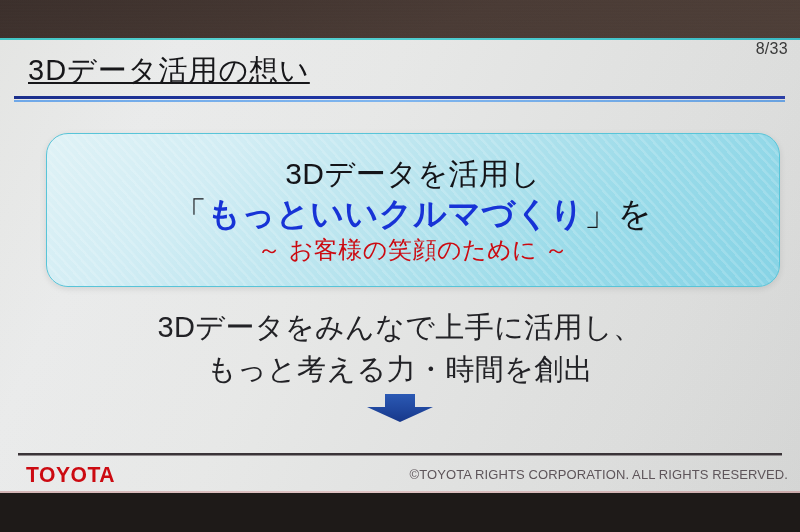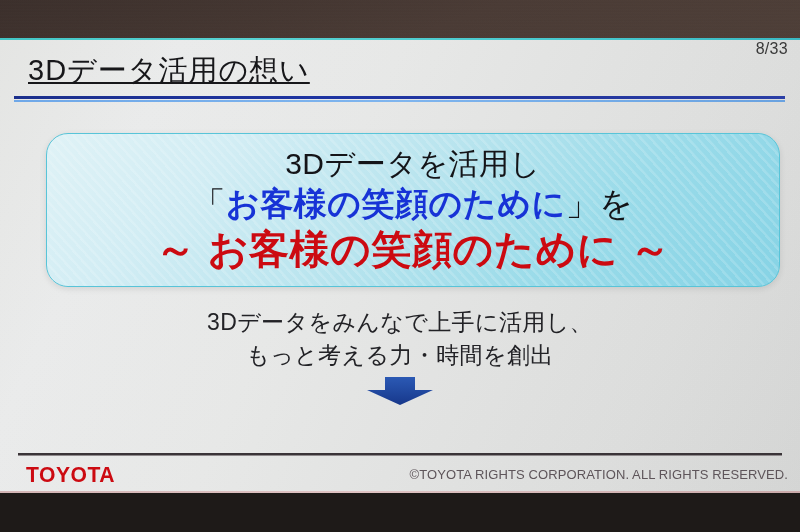--- a/index.html
+++ b/index.html
@@ -155,38 +155,38 @@
   }
   .callout-l2 .accent-blue {
     color: #1733d6;
   }
   .callout-l2 .bracket,
   .callout-l2 .tail {
     color: #141418;
     font-weight: normal;
   }
   .callout-l3 {
-    font-size: 40px;
+    font-size: 24px;
     line-height: 1.26;
     color: #cc0a11;
-    font-weight: bold;
+    font-weight: normal;
     letter-spacing: 0.5px;
   }
 
   
   .body-block {
     position: absolute;
     left: 0;
     top: 268px;
     width: 800px;
     text-align: center;
     z-index: 5;
   }
   .body-line {
-    font-size: 23px;
+    font-size: 29px;
     line-height: 1.45;
     color: #222226;
     letter-spacing: 0.4px;
     white-space: nowrap;
   }
   .arrow-wrap {
     display: flex;
     justify-content: center;
     margin: 4px 0 2px 0;
   }
@@ -266,21 +266,21 @@
 
     <div class="slide-title">3Dデータ活用の想い</div>
 
     <div class="title-rule">
       <div class="rule-dark"></div>
       <div class="rule-light"></div>
     </div>
 
     <div class="callout">
       <div class="callout-line callout-l1">3Dデータを活用し</div>
-      <div class="callout-line callout-l2"><span class="bracket">「</span><span class="accent-blue">お客様の笑顔のために</span><span class="bracket">」</span><span class="tail">を</span></div>
+      <div class="callout-line callout-l2"><span class="bracket">「</span><span class="accent-blue">もっといいクルマづくり</span><span class="bracket">」</span><span class="tail">を</span></div>
       <div class="callout-line callout-l3">～ お客様の笑顔のために ～</div>
     </div>
 
     <div class="body-block">
       <div class="body-line">3Dデータをみんなで上手に活用し、</div>
       <div class="body-line">もっと考える力・時間を創出</div>
 
       <div class="arrow-wrap">
         <svg class="down-arrow" width="70" height="28" viewBox="0 0 70 28">
           <defs>

